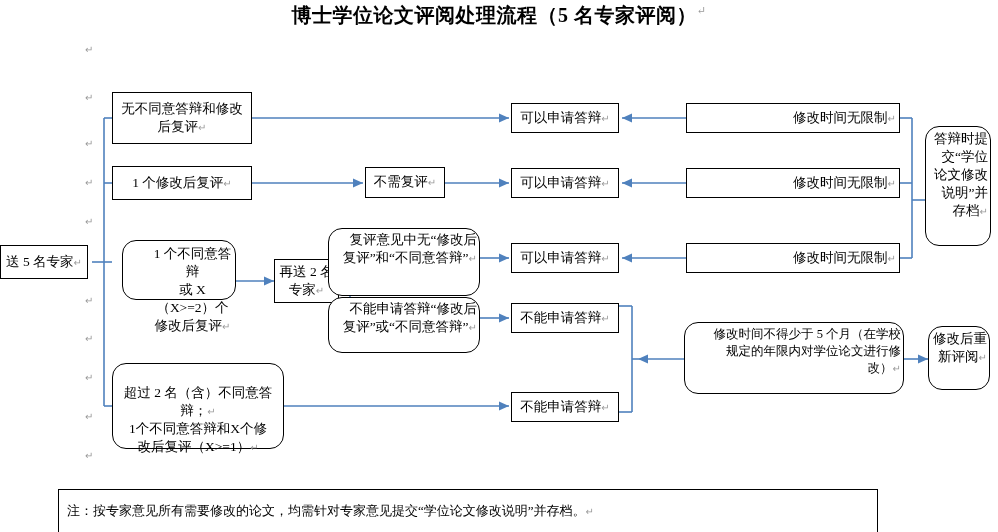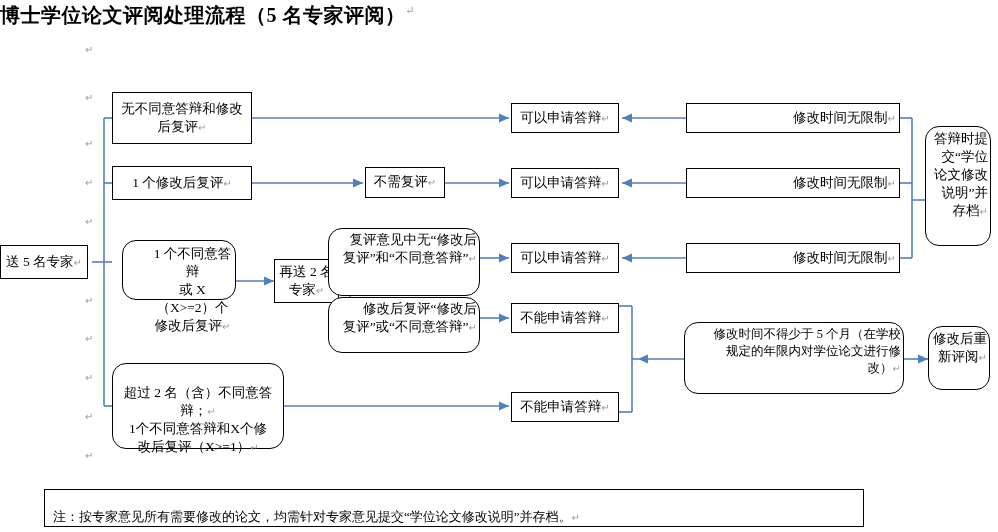--- a/index.html
+++ b/index.html
@@ -7,20 +7,21 @@
     width:998px; height:532px;
     background:#ffffff;
     font-family:"Liberation Serif", "DejaVu Serif", serif;
     overflow:hidden;
     position:relative;
   }
   #canvas { position:absolute; left:0; top:0; width:998px; height:532px; }
 
   .title {
     position:absolute; left:0; top:2px; width:998px;
+    text-align:center;
     font-family:"Liberation Serif","DejaVu Serif",serif;
     font-weight:bold; font-size:20px; letter-spacing:0.5px;
     color:#000; white-space:nowrap;
   }
   .title .pilcrow { font-weight:normal; font-size:11px; color:#9a9a9a; vertical-align:super; }
 
   .box {
     position:absolute;
     border:1px solid #000;
     background:#ffffff;
@@ -180,21 +181,21 @@
 
   <div class="box left topal" style="left:328px; top:228px; width:152px; height:68px; padding:2px 2px 0 3px;">
     <span class="inner">
       <div>复评意见中无“修改后</div>
       <div><span>复评”和“不同意答辩”</span><span class="pm">↵</span></div>
     </span>
   </div>
 
   <div class="box left topal" style="left:328px; top:297px; width:152px; height:56px; padding:2px 2px 0 3px;">
     <span class="inner">
-      <div>修改后复评“修改后</div>
+      <div>不能申请答辩“修改后</div>
       <div><span>复评”或“不同意答辩”</span><span class="pm">↵</span></div>
     </span>
   </div>
 
   <div class="box" style="left:511px; top:103px; width:108px; height:30px;">
     <span class="inner"><span>可以申请答辩</span><span class="pm">↵</span></span>
   </div>
   <div class="box" style="left:511px; top:168px; width:108px; height:30px;">
     <span class="inner"><span>可以申请答辩</span><span class="pm">↵</span></span>
   </div>
@@ -237,17 +238,17 @@
     </span>
   </div>
 
   <div class="box left topal" style="left:928px; top:326px; width:62px; height:64px; padding:3px 2px 0 4px;">
     <span class="inner">
       <div>修改后重</div>
       <div><span>新评阅</span><span class="pm">↵</span></div>
     </span>
   </div>
 
-  <div class="note" style="left:44px; top:489px; width:820px; height:38px;align-items:flex-end;">
+  <div class="note" style="left:58px; top:489px; width:820px; height:44px;">
     <span><span>注：按专家意见所有需要修改的论文，均需针对专家意见提交“学位论文修改说明”并存档。</span><span class="pm">↵</span></span>
   </div>
 
 </div>
 
 </body></html>

